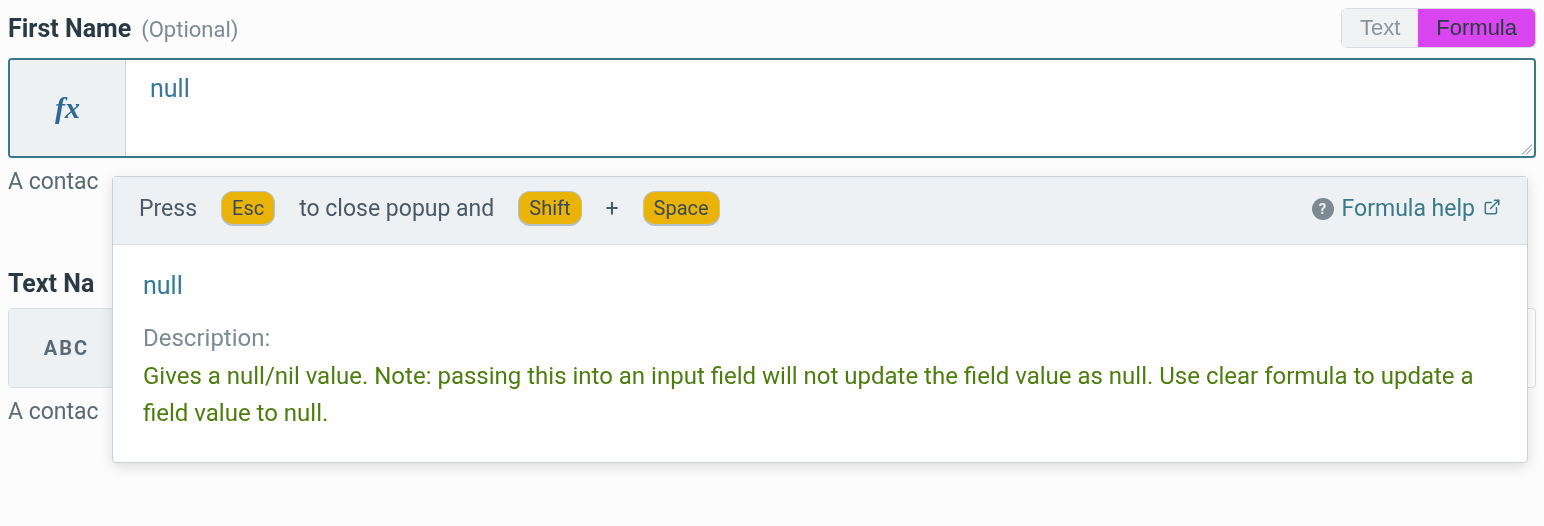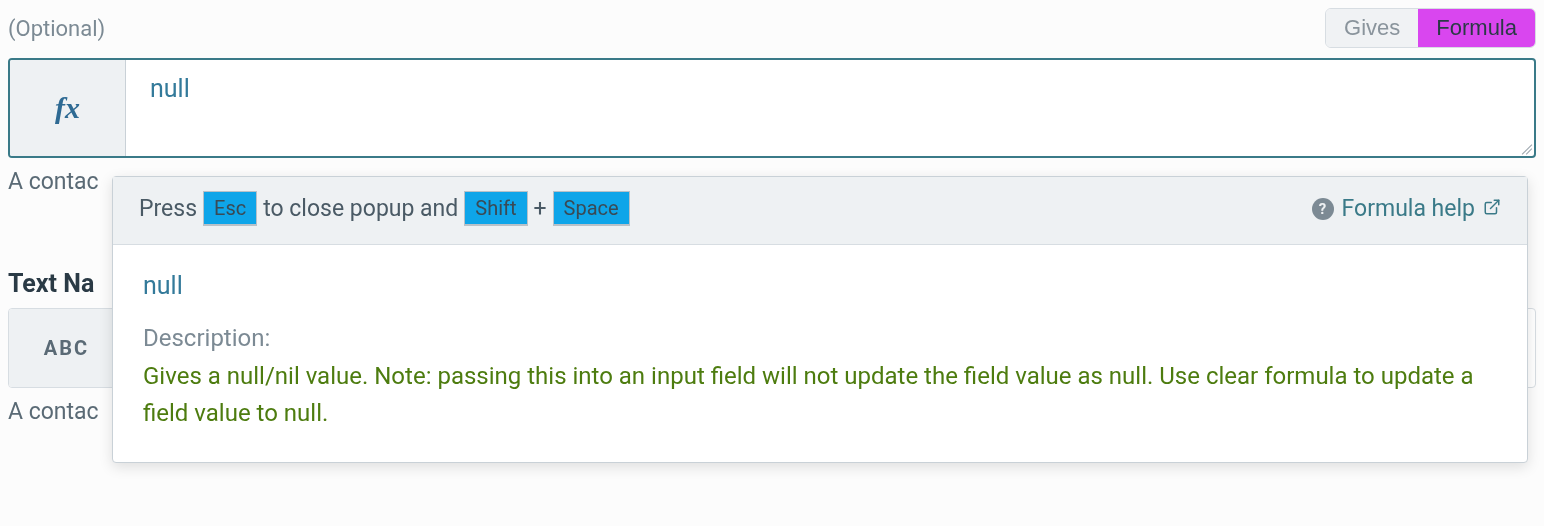--- a/index.html
+++ b/index.html
@@ -158,30 +158,30 @@
       padding: 14px 26px 18px 26px;
       background: #eef1f3;
       border-bottom: 1px solid #d7dde2;
       font-size: 23px;
       color: #4a5a65;
     }
     .popup-header-left {
       display: flex;
       align-items: center;
       flex-wrap: wrap;
-      gap: 6px;
+      gap: 24px;
     }
     .kbd {
       display: inline-block;
       padding: 2px 10px;
       font-size: 20px;
-      background: #0ea5e9;
+      background: #eab308;
       border: 1px solid #b8c1c8;
       border-bottom: 2px solid #b8c1c8;
-      border-radius: 0;
+      border-radius: 12px;
       color: #3a4a55;
       line-height: 1.4;
     }
     .formula-help {
       display: flex;
       align-items: center;
       gap: 8px;
       color: #3a7a88;
       font-size: 23px;
       cursor: pointer;
@@ -224,24 +224,25 @@
     .second-field {
       margin-top: 74px;
     }
   </style>
 </head>
 <body>
 
 <div class="field-block">
   <div class="field-header">
     <div class="field-label-wrap">
+      <span class="field-label">First Name</span>
       <span class="field-optional">(Optional)</span>
     </div>
     <div class="mode-toggle">
-      <button class="mode-btn">Gives</button>
+      <button class="mode-btn">Text</button>
       <button class="mode-btn active">Formula</button>
     </div>
   </div>
 
   <div class="input-row">
     <div class="input-prefix">
       <span class="fx-icon">fx</span>
     </div>
     <div class="input-area">
       <div class="formula-text">null</div>

